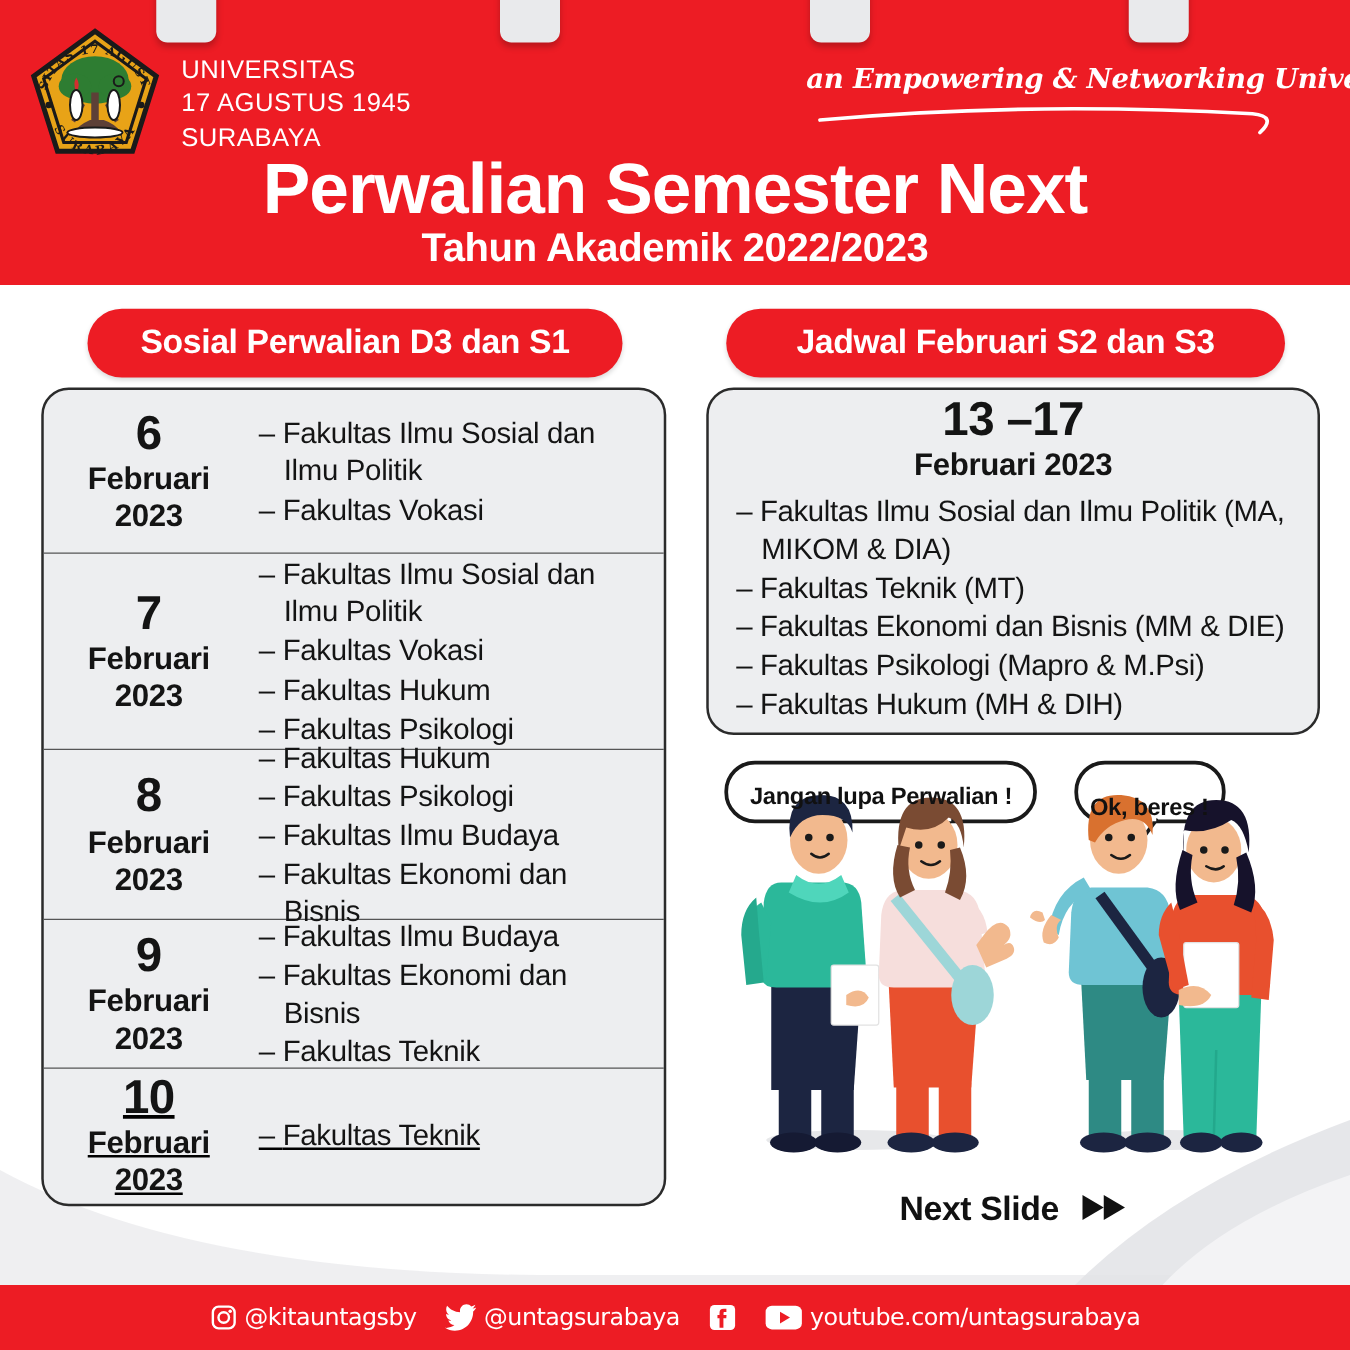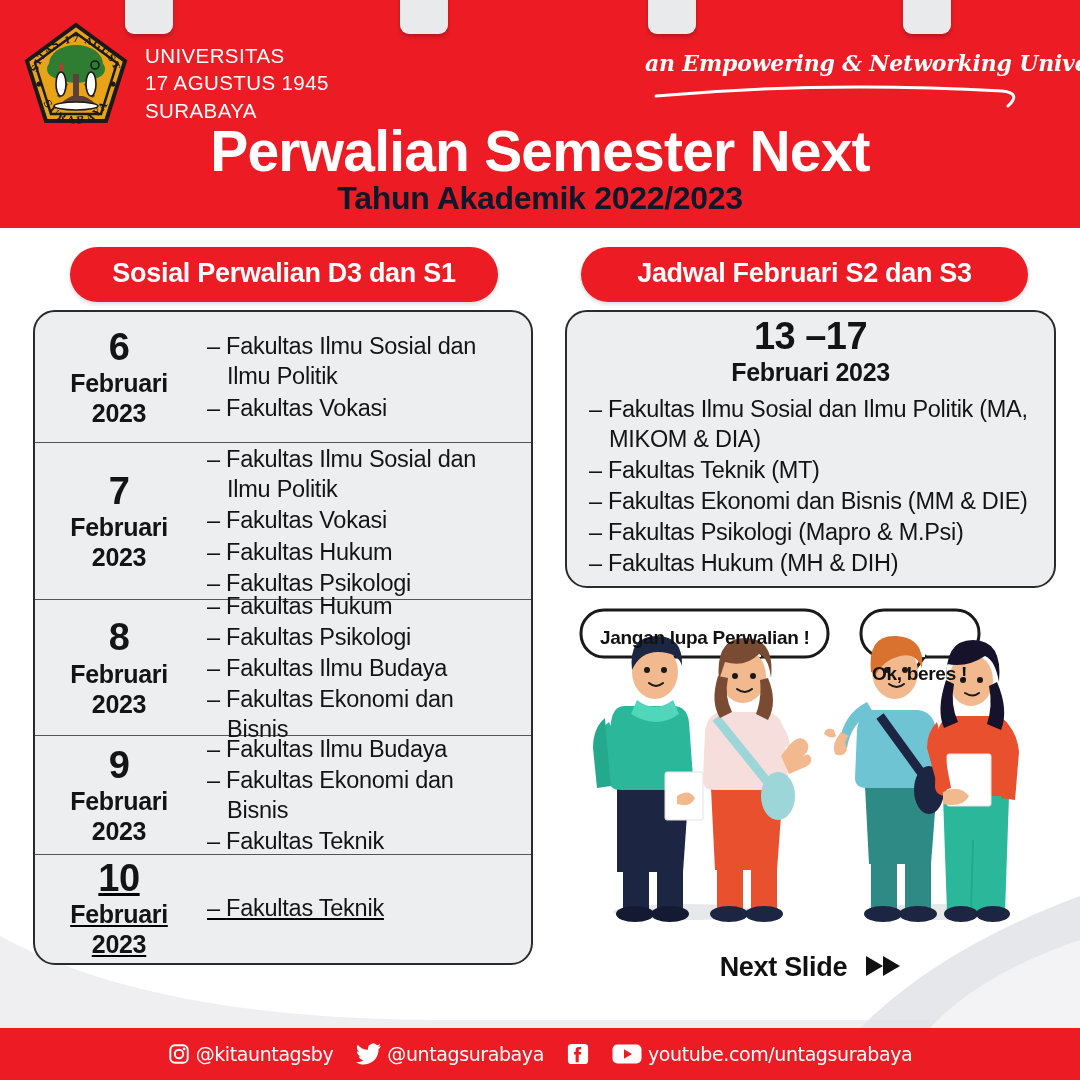--- a/index.html
+++ b/index.html
@@ -36,21 +36,21 @@
     font-family:"DejaVu Serif", serif; text-align:center;
     letter-spacing:-.2px; white-space:nowrap;
   }
   .tagline-swoosh { position:absolute; left:650px; top:82px; width:370px; height:28px; }
   .title {
     position:absolute; top:118px; left:0; width:1080px; text-align:center;
     color:#fff; font-weight:bold; font-size:57px; letter-spacing:-.8px;
   }
   .subtitle {
     position:absolute; top:180px; left:0; width:1080px; text-align:center;
-    color:#0f172a; font-weight:bold; font-size:32px; letter-spacing:-.3px;
+    color:#ffffff; font-weight:bold; font-size:32px; letter-spacing:-.3px;
   }
 
   
   .stage { position:absolute; top:228px; left:0; width:1080px; height:800px; background:#fff; }
   .swoosh { position:absolute; left:0; bottom:0; width:1080px; height:140px; z-index:0; }
 
   
   .pill {
     position:absolute; background:#ED1C24; color:#fff;
     font-weight:bold; font-size:27px; letter-spacing:-.3px;
@@ -102,21 +102,21 @@
   }
   .rc-list li::before { content:"– "; }
 
   
   .illo { position:absolute; left:565px; top:600px; width:500px; height:345px; z-index:3; }
   .bubble-text {
     position:absolute; font-weight:bold; color:#111;
     font-size:19px; letter-spacing:-.3px; white-space:nowrap;
   }
   #bubble-text-1 { left:600px; top:627px; z-index:5; }
-  #bubble-text-2 { left:872px; top:663px; z-index:5; }
+  #bubble-text-2 { left:872px; top:636px; z-index:5; }
 
   .next-slide {
     position:absolute; left:565px; top:952px; width:492px;
     text-align:center; z-index:4;
     font-size:27px; font-weight:bold; color:#111; letter-spacing:-.3px;
   }
   .next-slide .ff { display:inline-block; vertical-align:-2px; margin-left:10px; }
 
   
   .footer {

